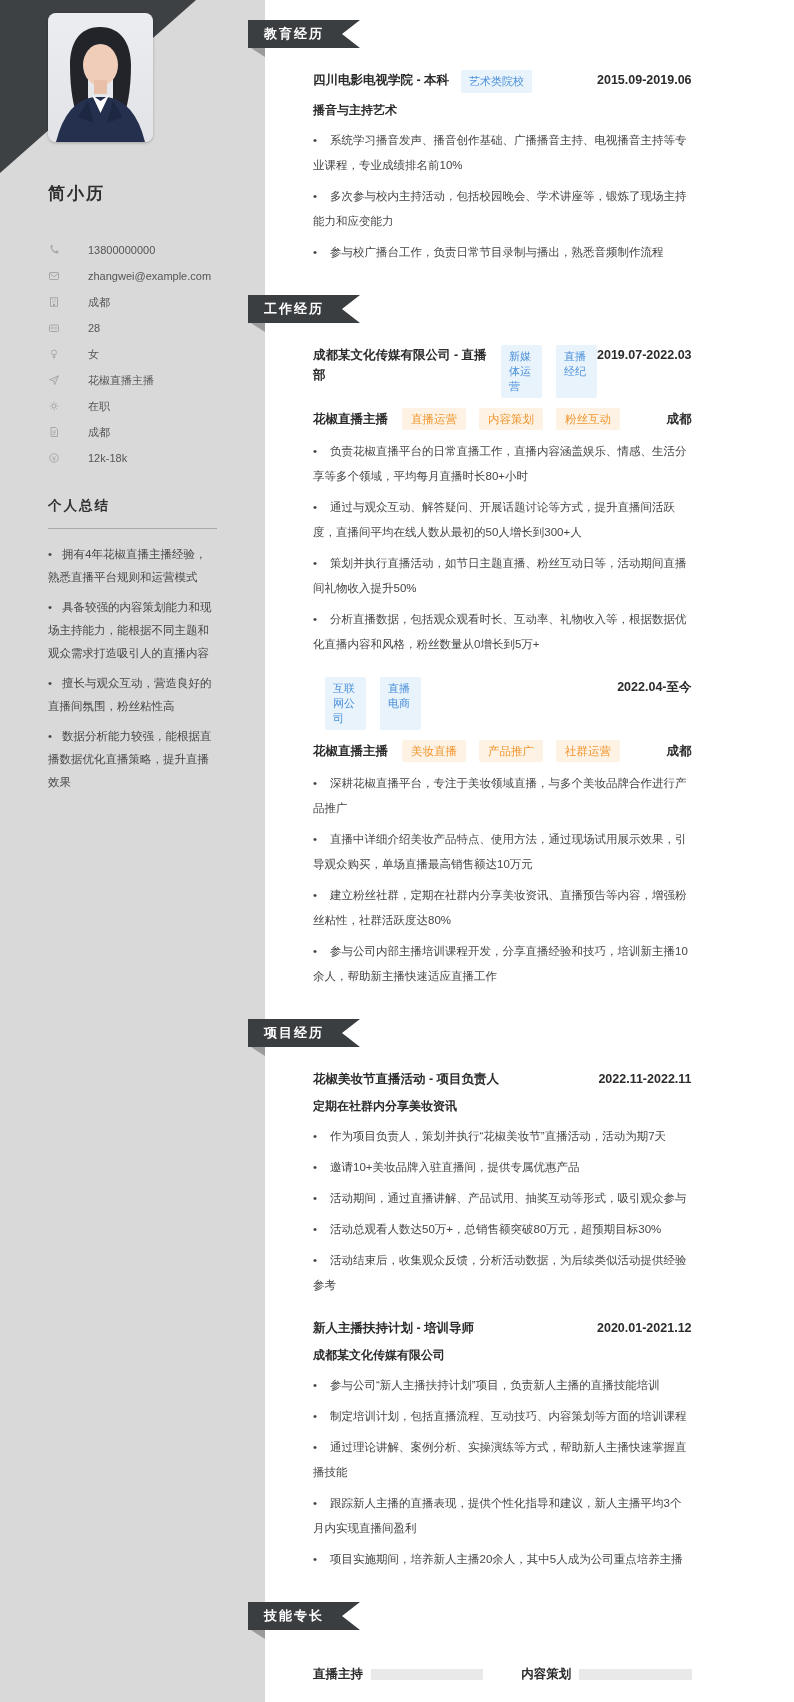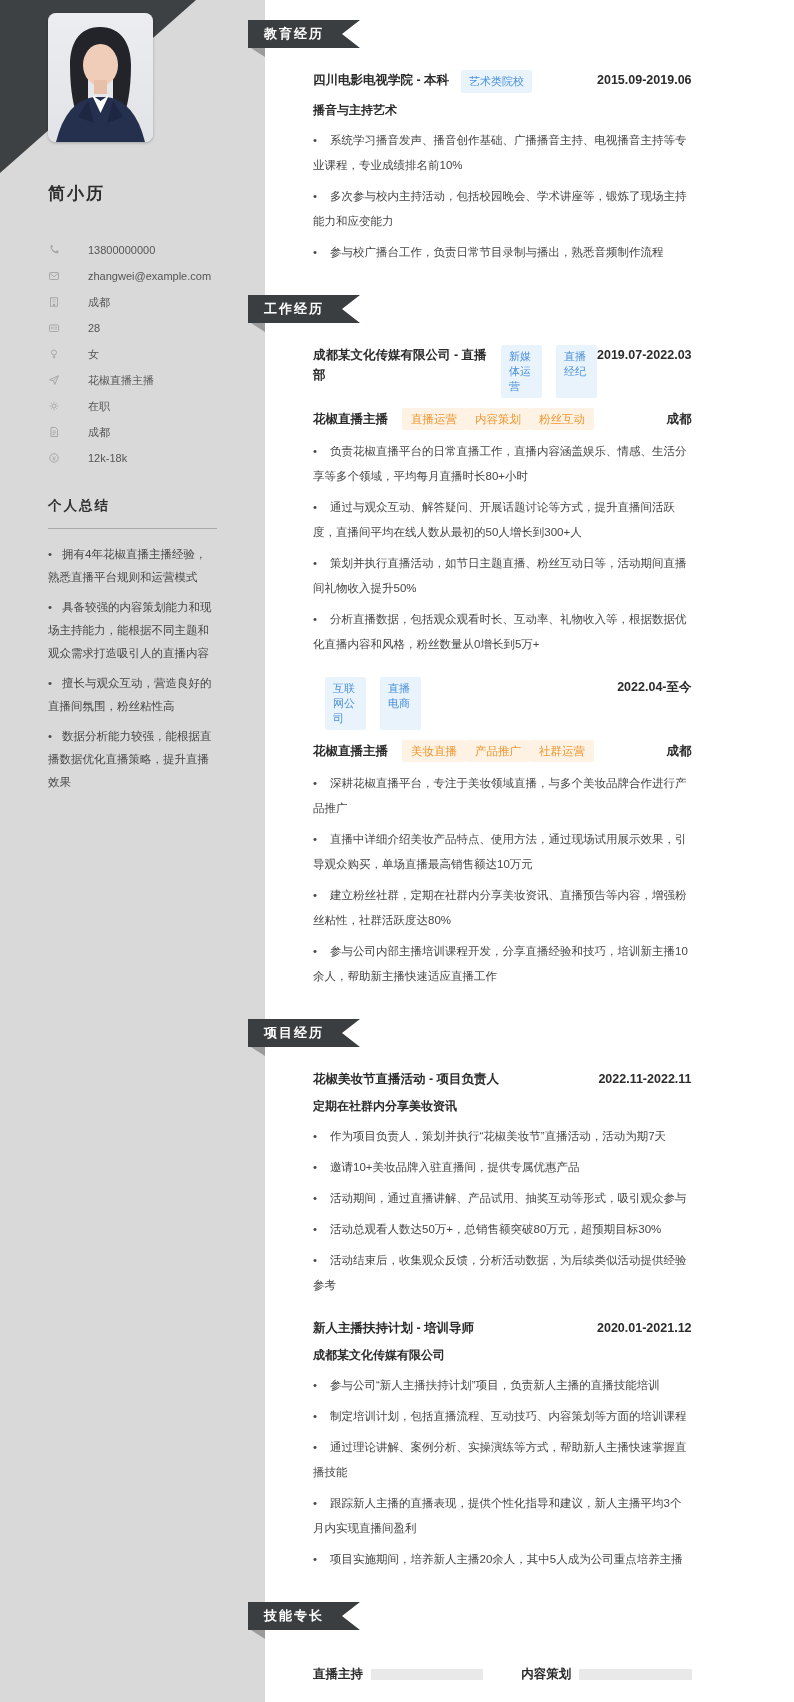--- a/index.html
+++ b/index.html
@@ -36,21 +36,21 @@
 
   .entry-head { display:flex; align-items:flex-start; }
   .entry-title { font-size:12.5px; font-weight:bold; color:#2b2b2b; line-height:20px; }
   .entry-title.narrow { width:176px; flex:0 0 176px; }
   .entry-date { margin-left:auto; font-size:12.5px; font-weight:bold; color:#2b2b2b; white-space:nowrap; line-height:20px; }
   .tag-blue-group { display:flex; gap:14px; margin-left:12px; }
   .tag-blue { background:#e9f3fc; color:#4a90d9; font-size:11px; line-height:15px; padding:4px 8px; border-radius:2px; }
   .tag-blue.fixed { width:41px; }
   .sub-row { display:flex; align-items:center; margin-top:10px; }
   .sub-title { font-size:12.5px; font-weight:bold; color:#2b2b2b; }
-  .tag-orange-group { display:flex; margin-left:14px; }
+  .tag-orange-group { display:flex; gap:13px; margin-left:14px; }
   .tag-orange { background:#fdf2e4; color:#f0962e; font-size:11.5px; line-height:14px; padding:4px 9px; border-radius:2px; }
   .sub-loc { margin-left:auto; font-size:12.5px; font-weight:bold; color:#2b2b2b; }
   .company-line { margin-top:9px; font-size:12px; font-weight:bold; color:#2b2b2b; }
 
   .bullets { margin-top:9px; }
   .bullet { font-size:11.5px; color:#454545; line-height:25px; margin-bottom:6px; }
   .bullet::before { content:"•"; margin-right:13px; color:#454545; }
   .entry + .entry { margin-top:20px; }
 
   

